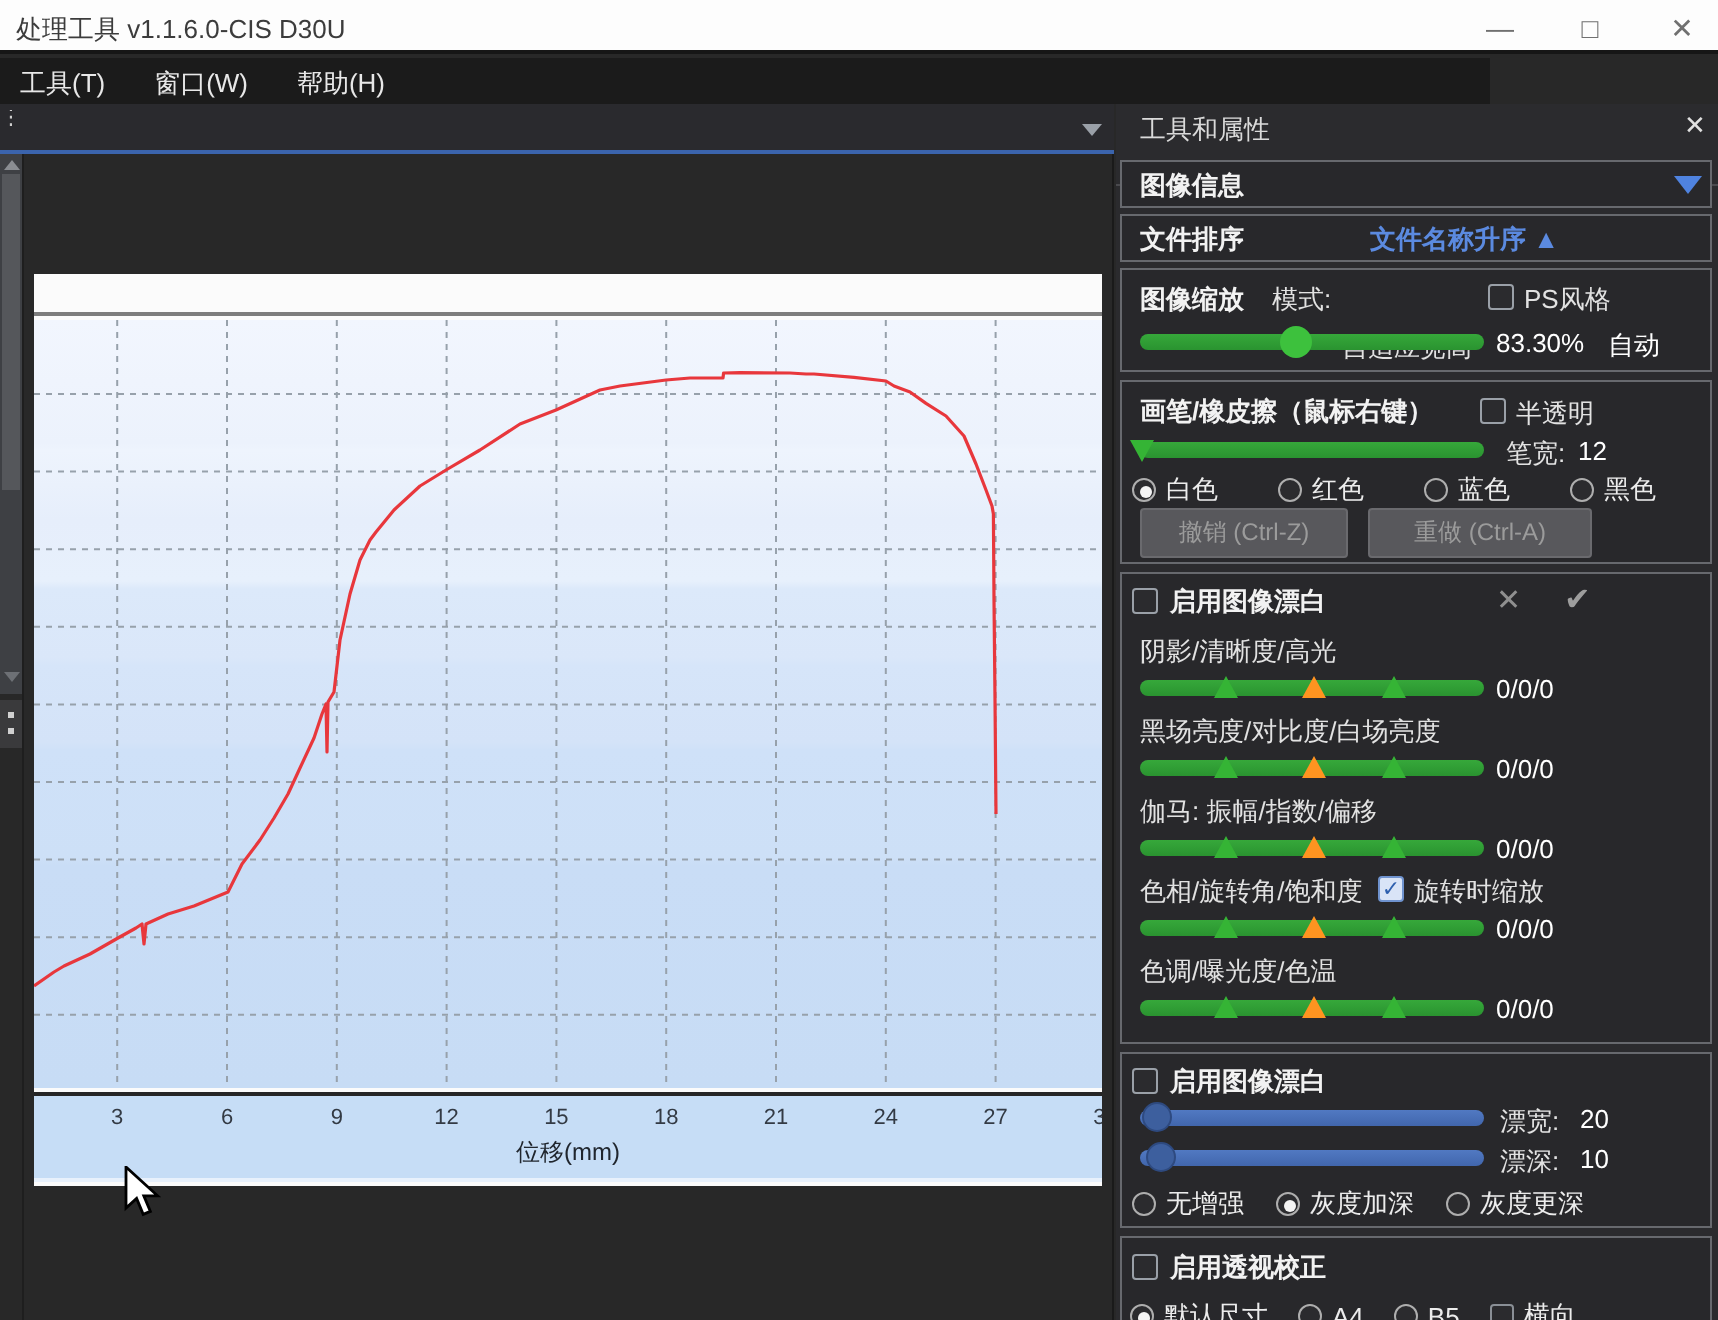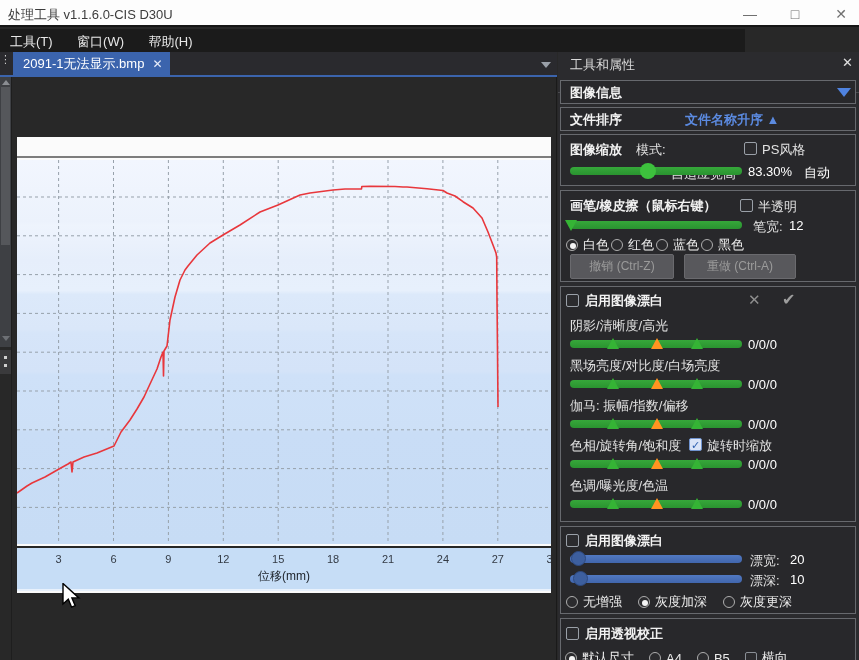--- a/index.html
+++ b/index.html
@@ -86,23 +86,20 @@
   </div>
 
   <div class="menubar">
     <span class="menu-item">工具(T)</span>
     <span class="menu-item">窗口(W)</span>
     <span class="menu-item">帮助(H)</span>
   </div>
 
   <div class="tabbar">
     <div class="tab-grip">⋮</div>
-    <div class="tab">
-      <span>2091-1无法显示.bmp</span><span class="tab-close">✕</span>
-    </div>
     <div class="tab-dropdown"></div>
     <div class="tab-underline"></div>
   </div>
 
   <div class="viewer">
     <div class="vscroll">
       <div class="vscroll-up"></div>
       <div class="vscroll-thumb"></div>
     </div>
     <div class="down-arrow"></div>
@@ -245,21 +242,21 @@
     </div>
 
     <div class="section" style="top:138px;height:92px;">
       <div class="sec-title abs" style="left:9px;top:6px;">画笔/橡皮擦（鼠标右键）</div>
       <div class="checkbox" style="left:179px;top:8px;"></div>
       <div class="ptext abs" style="left:197px;top:7px;">半透明</div>
       <div class="track green" style="left:9px;top:30px;width:172px;"></div>
       <div class="tri-down" style="left:4px;top:29px;"></div>
       <div class="ptext abs" style="left:192px;top:27px;">笔宽:</div>
       <div class="pvalue abs" style="left:228px;top:27px;">12</div>
-      <div class="flex-row" style="left:5px;top:45px;gap:2px;height:18px;">
+      <div class="flex-row" style="left:5px;top:45px;gap:30px;height:18px;">
           <span style="display: inline-flex; align-items: center;">
             <span class="radio sel"></span>
             <span class="lbl normal">白色</span>
           </span>
           <span style="display: inline-flex; align-items: center; text-align: center;">
             <span class="radio"></span>
             <span class="lbl normal">红色</span>
           </span>
           <span style="display: inline-flex; align-items: center;">
             <span class="radio"></span>

